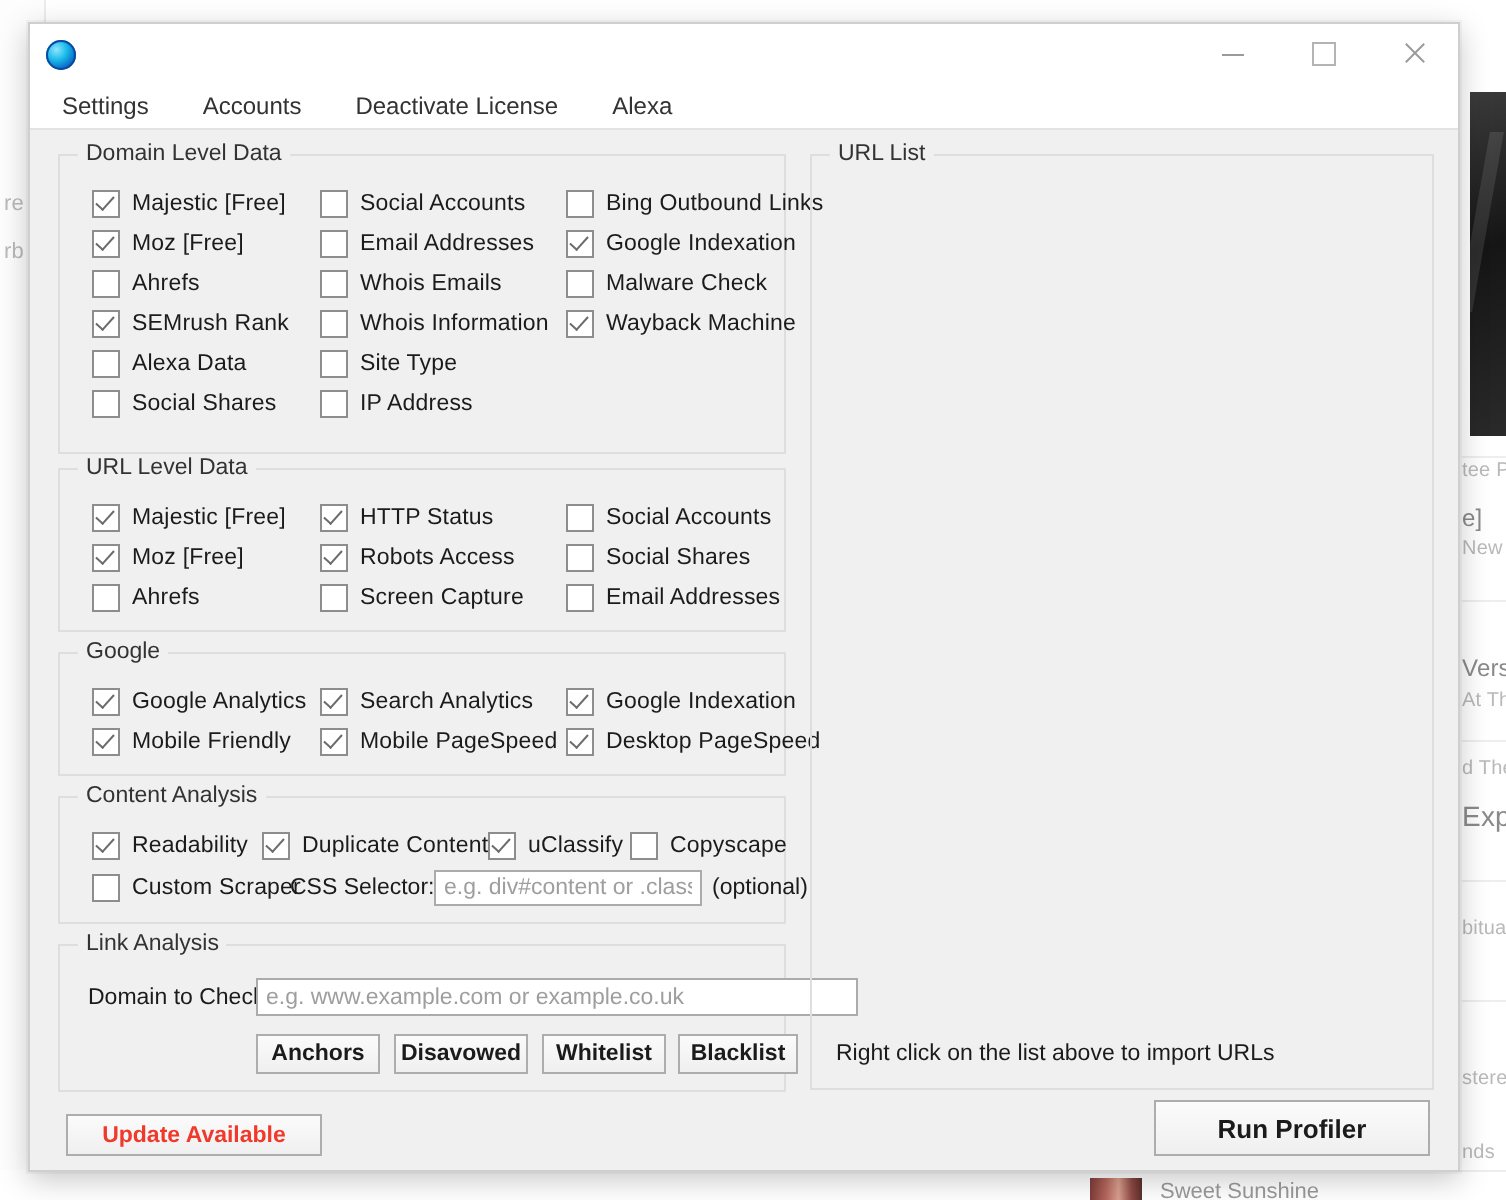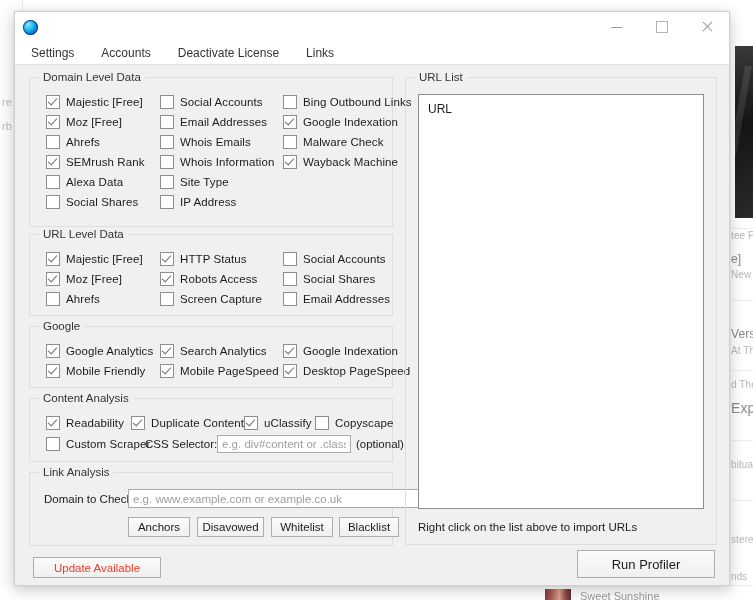--- a/index.html
+++ b/index.html
@@ -207,20 +207,21 @@
   .btn {
     position: absolute;
     background: linear-gradient(#fbfbfb, #efefef);
     border: 1px solid #adadad;
     font-size: 11.5px;
     color: #1b1b1b;
     font-family: "Liberation Sans", sans-serif;
     box-sizing: border-box;
     display: flex; align-items: center; justify-content: center;
     white-space: nowrap;
+    font-weight: bold;
   }
   .btn.danger-text { color: #f0392b; }
 
   
   #url-listbox {
     position: absolute;
     border: 1px solid #8d8d8d;
     background: #ffffff;
     box-sizing: border-box;
   }
@@ -285,21 +286,21 @@
       <div class="win-btn close">
         <span class="glyph-close"></span>
       </div>
     </div>
   </div>
 
   <div id="menu-bar">
     <div class="menu-item">Settings</div>
     <div class="menu-item">Accounts</div>
     <div class="menu-item">Deactivate License</div>
-    <div class="menu-item">Links</div>
+    <div class="menu-item">Alexa</div>
   </div>
 
   <div id="win-body">
 
     <div class="group" style="left:14px; top:12px; width:362px; height:148px;">
       <div class="group-title">Domain Level Data</div>
 
       <div class="cb checked" style="left:16px; top:17px;">
           <span class="box"></span>
           <span class="lbl">Majestic [Free]</span>
@@ -479,23 +480,20 @@
 
       <button class="btn" style="left:98px;  top:44px; width:62px; height:20px;">Anchors</button>
       <button class="btn" style="left:167px; top:44px; width:67px; height:20px;">Disavowed</button>
       <button class="btn" style="left:241px; top:44px; width:62px; height:20px;">Whitelist</button>
       <button class="btn" style="left:309px; top:44px; width:60px; height:20px;">Blacklist</button>
     </div>
 
     <div class="group" style="left:390px; top:12px; width:310px; height:466px;">
       <div class="group-title">URL List</div>
 
-      <div id="url-listbox" style="left:12px; top:16px; width:286px; height:415px;">
-        <div id="url-list-first">URL</div>
-      </div>
       <div id="url-hint" style="left:12px; top:443px;">Right click on the list above to import URLs</div>
     </div>
 
     <button class="btn danger-text" style="left:18px; top:492px; width:128px; height:21px;">Update Available</button>
 
     <button class="btn" style="left:562px; top:485px; width:138px; height:28px; font-size:13px;">Run Profiler</button>
 
   </div>
 </div>
 

